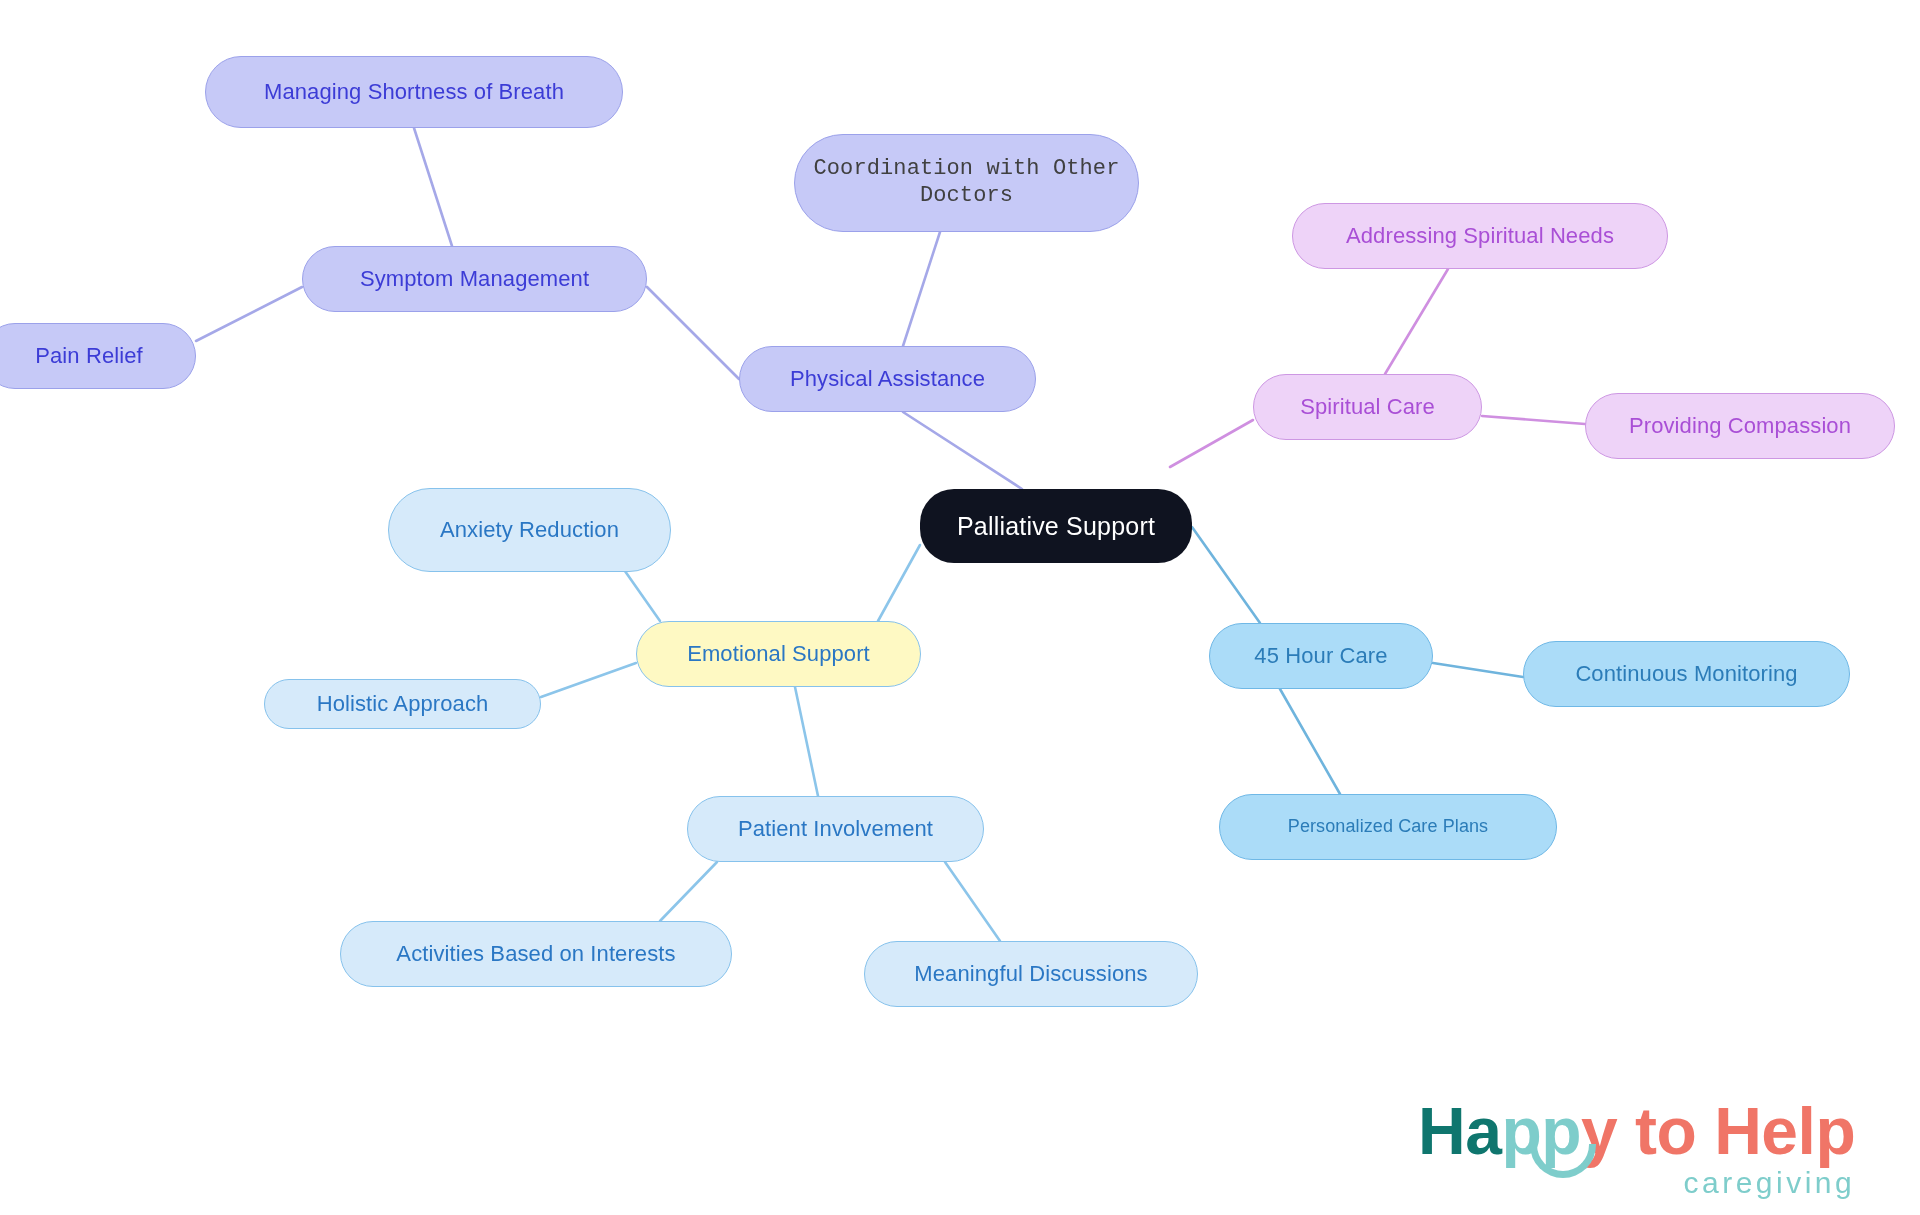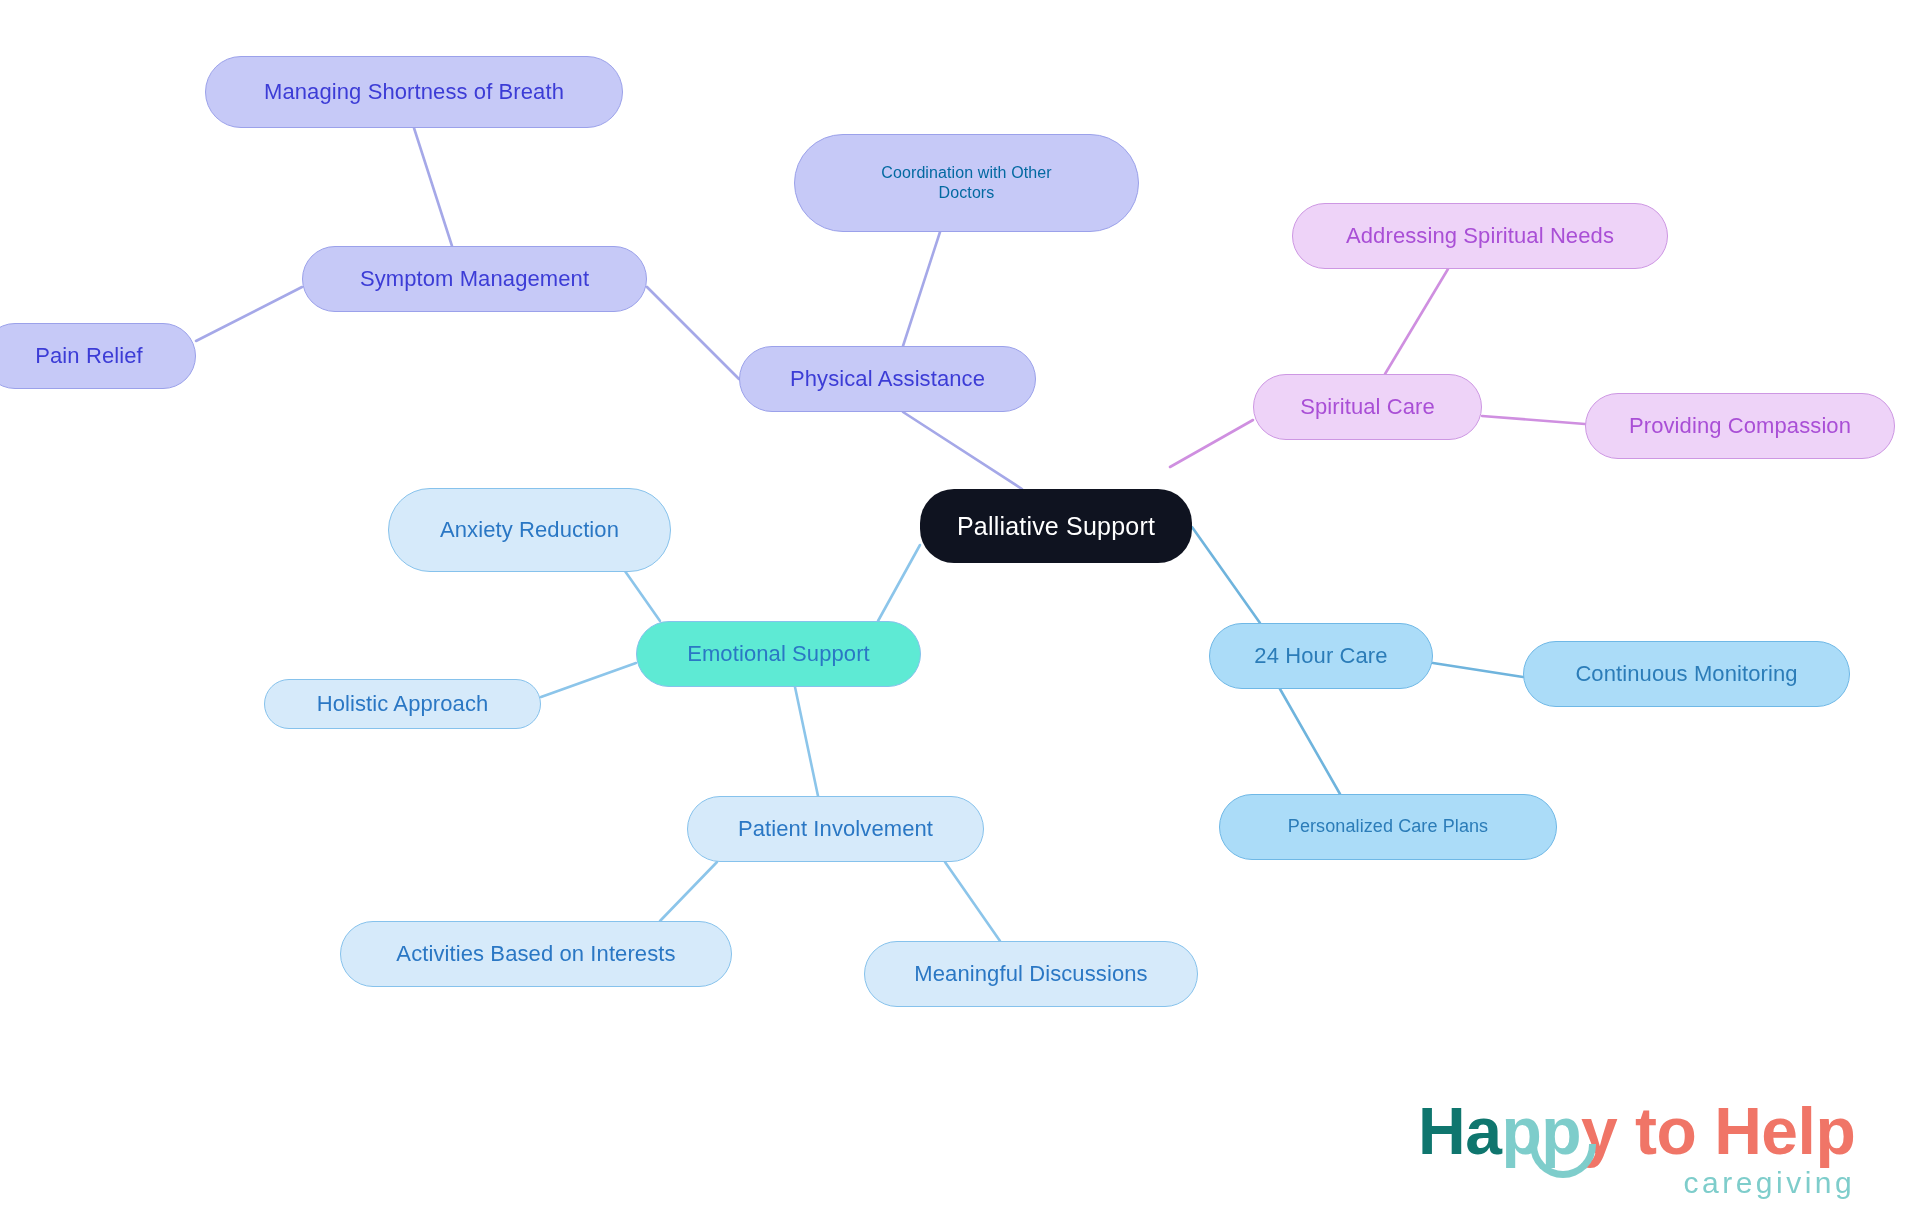--- a/index.html
+++ b/index.html
@@ -105,32 +105,32 @@
       <line x1="1192" y1="527" x2="1260" y2="623" stroke="#6fb4dd" stroke-width="2.6" stroke-linecap="round"></line>
       <line x1="1433" y1="663" x2="1523" y2="677" stroke="#6fb4dd" stroke-width="2.6" stroke-linecap="round"></line>
       <line x1="1280" y1="689" x2="1340" y2="794" stroke="#6fb4dd" stroke-width="2.6" stroke-linecap="round"></line>
     </svg>
   <div id="node-layer">
       <div class="node root" style="left: 920px; top: 489px; width: 272px; height: 74px; background: rgb(15, 19, 32); color: rgb(255, 255, 255);">Palliative Support</div>
       <div class="node" style="left: 302px; top: 246px; width: 345px; height: 66px; background: rgb(198, 201, 247); border-color: rgb(155, 161, 234); color: rgb(60, 60, 214); font-size: 22px;">Symptom Management</div>
       <div class="node" style="left: 205px; top: 56px; width: 418px; height: 72px; background: rgb(198, 201, 247); border-color: rgb(155, 161, 234); color: rgb(60, 60, 214); font-size: 22px;">Managing Shortness of Breath</div>
       <div class="node" style="left: -18px; top: 323px; width: 214px; height: 66px; background: rgb(198, 201, 247); border-color: rgb(155, 161, 234); color: rgb(60, 60, 214); font-size: 22px;">Pain Relief</div>
       <div class="node" style="left: 739px; top: 346px; width: 297px; height: 66px; background: rgb(198, 201, 247); border-color: rgb(155, 161, 234); color: rgb(60, 60, 214); font-size: 22px;">Physical Assistance</div>
-      <div class="node" style="left: 794px; top: 134px; width: 345px; height: 98px; background: rgb(198, 201, 247); border-color: rgb(155, 161, 234); color: #0369a1; font-size: 16px;">Coordination with Other
+      <div class="node" style="left: 794px; top: 134px; width: 345px; height: 98px; background: rgb(198, 201, 247); border-color: rgb(155, 161, 234); color: #404040; font-size: 22px; font-family: Liberation Mono, monospace;">Coordination with Other
 Doctors</div>
       <div class="node" style="left: 1253px; top: 374px; width: 229px; height: 66px; background: rgb(238, 211, 248); border-color: rgb(205, 151, 227); color: rgb(169, 79, 214); font-size: 22px;">Spiritual Care</div>
       <div class="node" style="left: 1292px; top: 203px; width: 376px; height: 66px; background: rgb(238, 211, 248); border-color: rgb(205, 151, 227); color: rgb(169, 79, 214); font-size: 22px;">Addressing Spiritual Needs</div>
       <div class="node" style="left: 1585px; top: 393px; width: 310px; height: 66px; background: rgb(238, 211, 248); border-color: rgb(205, 151, 227); color: rgb(169, 79, 214); font-size: 22px;">Providing Compassion</div>
-      <div class="node" style="left: 636px; top: 621px; width: 285px; height: 66px; background: #5eead4; border-color: rgb(134, 194, 236); color: rgb(42, 119, 196); font-size: 22px;">Emotional Support</div>
+      <div class="node" style="left: 636px; top: 621px; width: 285px; height: 66px; background: #fef9c3; border-color: rgb(134, 194, 236); color: rgb(42, 119, 196); font-size: 22px;">Emotional Support</div>
       <div class="node" style="left: 388px; top: 488px; width: 283px; height: 84px; background: rgb(214, 234, 250); border-color: rgb(134, 194, 236); color: rgb(42, 119, 196); font-size: 22px;">Anxiety Reduction</div>
       <div class="node" style="left: 264px; top: 679px; width: 277px; height: 50px; background: rgb(214, 234, 250); border-color: rgb(134, 194, 236); color: rgb(42, 119, 196); font-size: 22px;">Holistic Approach</div>
       <div class="node" style="left: 687px; top: 796px; width: 297px; height: 66px; background: rgb(214, 234, 250); border-color: rgb(134, 194, 236); color: rgb(42, 119, 196); font-size: 22px;">Patient Involvement</div>
       <div class="node" style="left: 340px; top: 921px; width: 392px; height: 66px; background: rgb(214, 234, 250); border-color: rgb(134, 194, 236); color: rgb(42, 119, 196); font-size: 22px;">Activities Based on Interests</div>
       <div class="node" style="left: 864px; top: 941px; width: 334px; height: 66px; background: rgb(214, 234, 250); border-color: rgb(134, 194, 236); color: rgb(42, 119, 196); font-size: 22px;">Meaningful Discussions</div>
-      <div class="node" style="left: 1209px; top: 623px; width: 224px; height: 66px; background: rgb(171, 220, 248); border-color: rgb(111, 184, 230); color: rgb(43, 124, 184); font-size: 22px;">24 Hour Care</div>
+      <div class="node" style="left: 1209px; top: 623px; width: 224px; height: 66px; background: rgb(171, 220, 248); border-color: rgb(111, 184, 230); color: rgb(43, 124, 184); font-size: 22px;">45 Hour Care</div>
       <div class="node" style="left: 1523px; top: 641px; width: 327px; height: 66px; background: rgb(171, 220, 248); border-color: rgb(111, 184, 230); color: rgb(43, 124, 184); font-size: 22px;">Continuous Monitoring</div>
       <div class="node" style="left: 1219px; top: 794px; width: 338px; height: 66px; background: rgb(171, 220, 248); border-color: rgb(111, 184, 230); color: rgb(43, 124, 184); font-size: 18px;">Personalized Care Plans</div>
     </div>
 
   <div id="logo" style="left: 1418px; top: 1098px;">
     <div class="logo-main">
       <span style="color: #0f766e;">Ha</span><span style="color: rgb(126, 205, 203);">pp</span><span style="color: rgb(240, 117, 103);">y</span><span style="color: rgb(240, 117, 103);"> to Help</span>
       <span class="smile"></span>
     </div>
     <div class="logo-sub" style="color: rgb(126, 205, 203);">caregiving</div>

